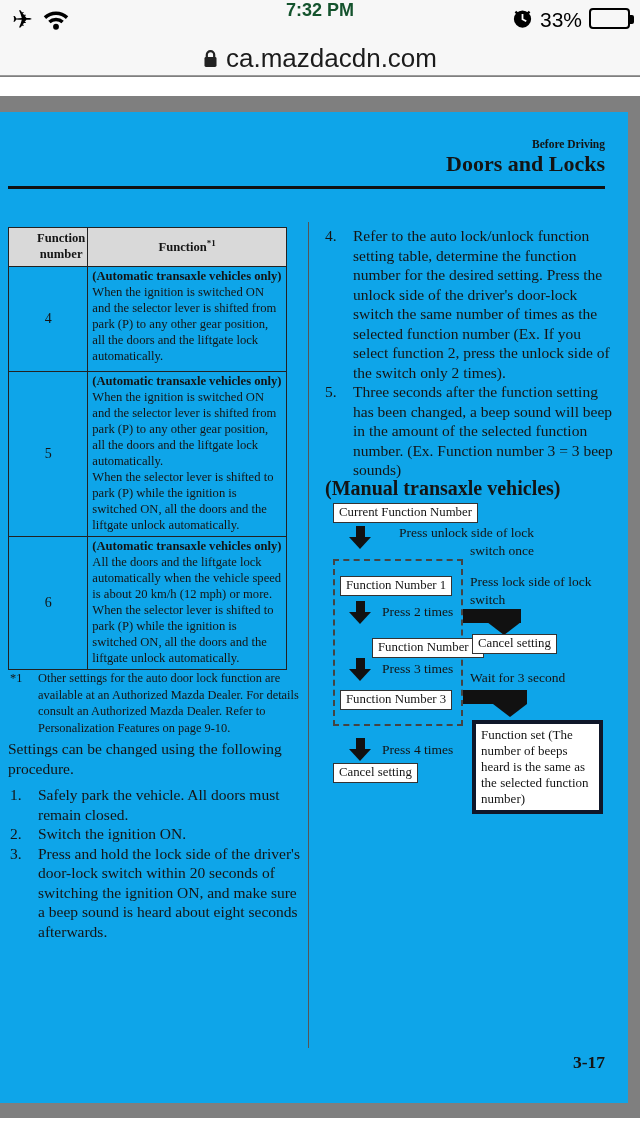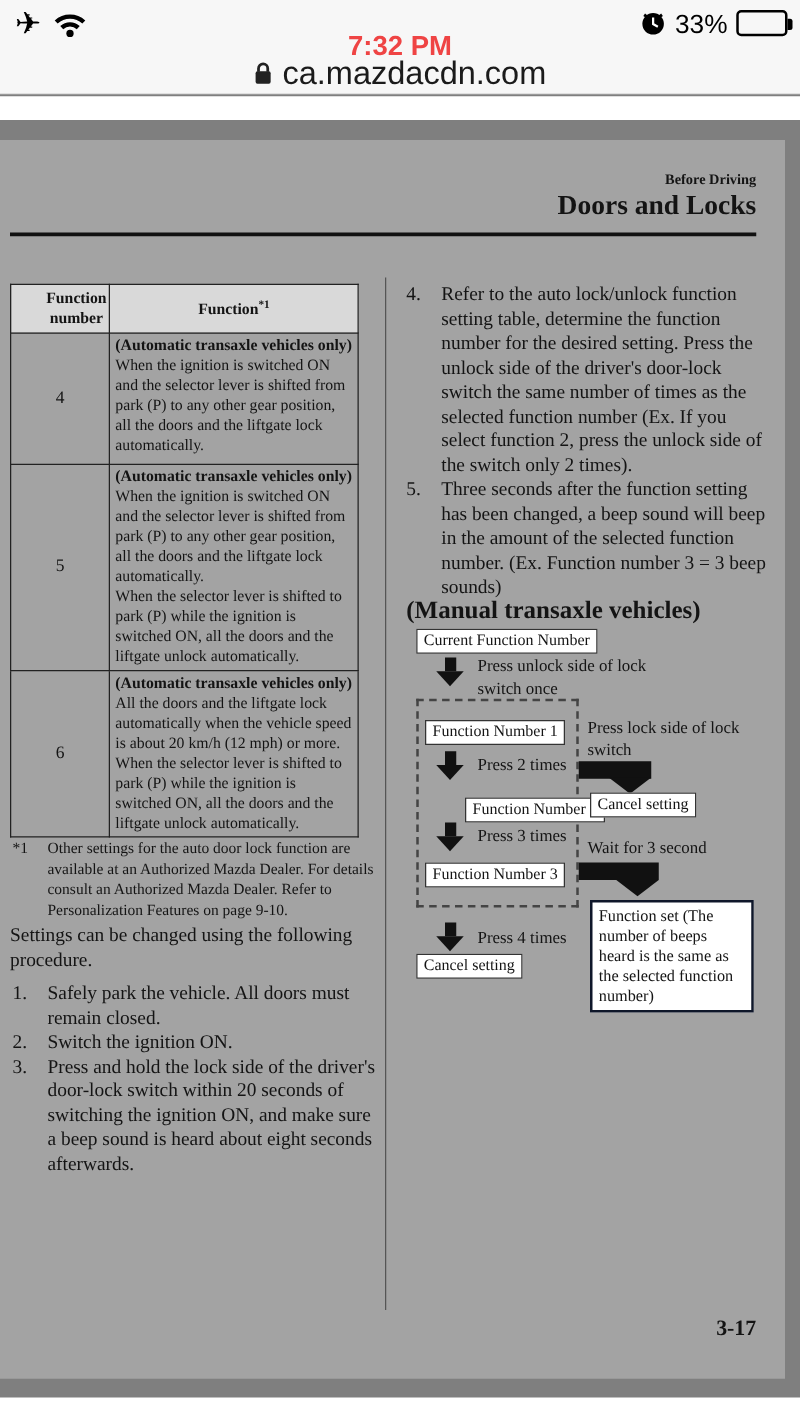--- a/index.html
+++ b/index.html
@@ -10,38 +10,38 @@
   }
   
   .chrome {
     position:absolute; top:0; left:0; width:640px; height:76px;
     background:#f7f7f7; border-bottom:1px solid #9a9a9a; z-index:5;
   }
   .status-row { position:relative; height:42px; }
   .status-left { position:absolute; left:12px; top:7px; display:flex; align-items:center; gap:10px; }
   .plane { font-size:25px; color:#000; line-height:1; }
   .status-time {
-    position:absolute; left:0; right:0; top:24px; text-align:center;
-    font-size:22px; font-weight:bold; color:#ef4444;
+    position:absolute; left:0; right:0; top:0; text-align:center;
+    font-size:18px; font-weight:bold; color:#14532d;
   }
   .status-right { position:absolute; right:10px; top:8px; display:flex; gap:7px; }
   .batt-pct { font-size:21px; color:#000; }
   .battery { position:relative; width:41px; height:21px; border:2px solid #000; border-radius:4px; padding:2px; }
   .battery .fill { height:100%; background:#000; border-radius:1px; }
   .battery .nub { position:absolute; right:-6px; top:5px; width:4px; height:9px; background:#000; border-radius:0 2px 2px 0; }
   .url-row {
     position:absolute; top:42px; left:0; right:0; height:33px;
     display:flex; justify-content:center; align-items:center; gap:8px;
   }
   .url-text { font-size:26px; color:#1b1b1b; }
   
   .prev-page { position:absolute; top:77px; left:0; width:640px; height:19px; background:#fff; }
   .next-page { position:absolute; top:1118px; left:0; width:640px; height:18px; background:#fff; }
   .page {
-    position:absolute; top:112px; left:0; width:628px; height:991px; background:#a3a3a3;
+    position:absolute; top:112px; left:0; width:628px; height:991px; background:#0ea5e9;
     font-family:"Liberation Serif", serif; color:#141414;
   }
   
   .eyebrow { position:absolute; top:26px; right:23px; font-size:11.5px; font-weight:bold; }
   .doc-title { position:absolute; top:39px; right:23px; font-size:22px; font-weight:bold; }
   .title-rule { position:absolute; top:74px; left:8px; width:597px; height:3px; background:#111; }
   .col-divider { position:absolute; top:110px; left:308px; width:1px; height:826px; background:#555; }
   
   .fn-table { position:absolute; top:115px; left:8px; width:279px; border-collapse:collapse; font-size:12.6px; line-height:1.27; }
   .fn-table th, .fn-table td { border:1px solid #222; }
@@ -67,21 +67,21 @@
     font-size:12.8px; padding:1px 5px 2px; white-space:nowrap;
   }
   .fc-label { position:absolute; font-size:13.5px; line-height:1.32; }
   .dash-box { position:absolute; top:447px; left:333px; width:130px; height:167px; border:2px dashed #444; }
   .arr { position:absolute; width:22px; }
   .arr .stem { width:9px; height:11px; background:#111; margin:0 auto; }
   .arr .head { width:0; height:0; border-left:11px solid transparent; border-right:11px solid transparent; border-top:12px solid #111; }
   .elbow-h { position:absolute; height:14px; background:#111; }
   .elbow-head { position:absolute; width:0; height:0; border-left:17px solid transparent; border-right:17px solid transparent; border-top:13px solid #111; }
   .fc-set-box {
-    position:absolute; top:608px; left:472px; width:131px; border:2px solid #0f172a;
+    position:absolute; top:608px; left:472px; width:131px; border:4px solid #0f172a;
     font-size:13px; line-height:1.23; padding:3px 5px; background:#fff;
   }
   .page-num { position:absolute; top:940px; right:23px; font-size:17.5px; font-weight:bold; }
 </style>
 </head>
 <body>
 
 <div class="screen">
 
   <div class="chrome">
@@ -194,21 +194,21 @@
     </div>
 
     <div class="manual-heading">(Manual transaxle vehicles)</div>
 
     <div class="fc-box" style="top:391px; left:333px;">Current Function Number</div>
 
     <div class="arr" style="top:414px; left:349px;">
         <div class="stem"></div>
         <div class="head"></div>
       </div>
-    <div class="fc-label" style="top:412px; left:382px; width:152px;">Press unlock side of lock switch once</div>
+    <div class="fc-label" style="top:412px; left:382px; width:152px;text-align:right;">Press unlock side of lock switch once</div>
 
     <div class="dash-box"></div>
 
     <div class="fc-box" style="top:464px; left:340px;">Function Number 1</div>
     <div class="arr" style="top:489px; left:349px;">
         <div class="stem"></div>
         <div class="head"></div>
       </div>
     <div class="fc-label" style="top:491px; left:382px; white-space:nowrap;">Press 2 times</div>
 

